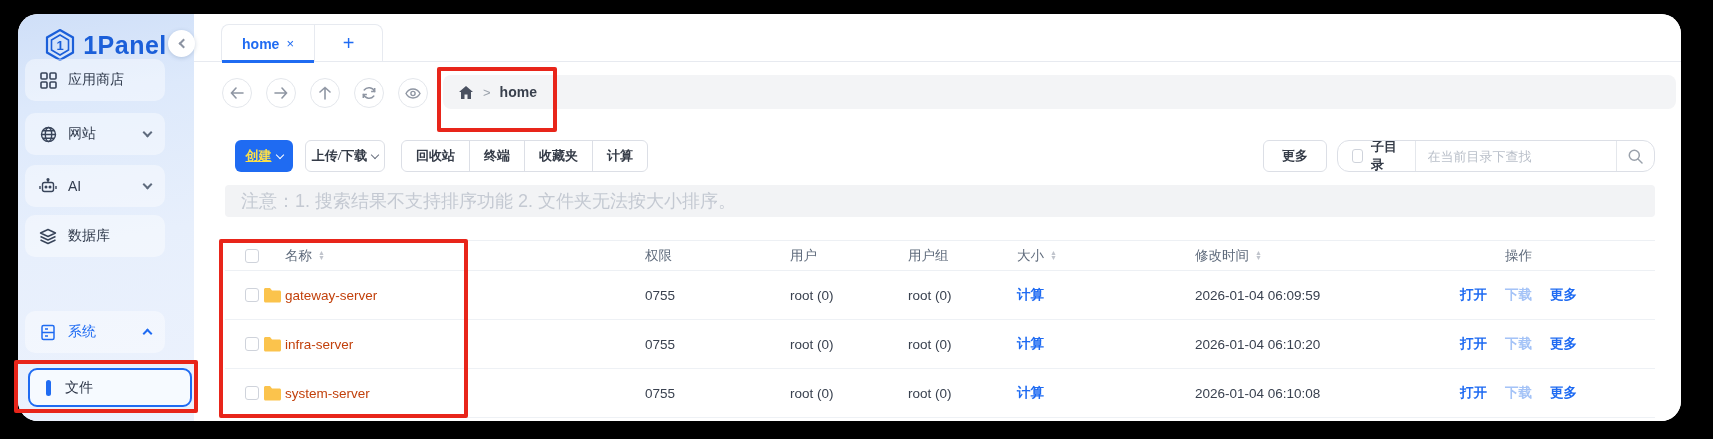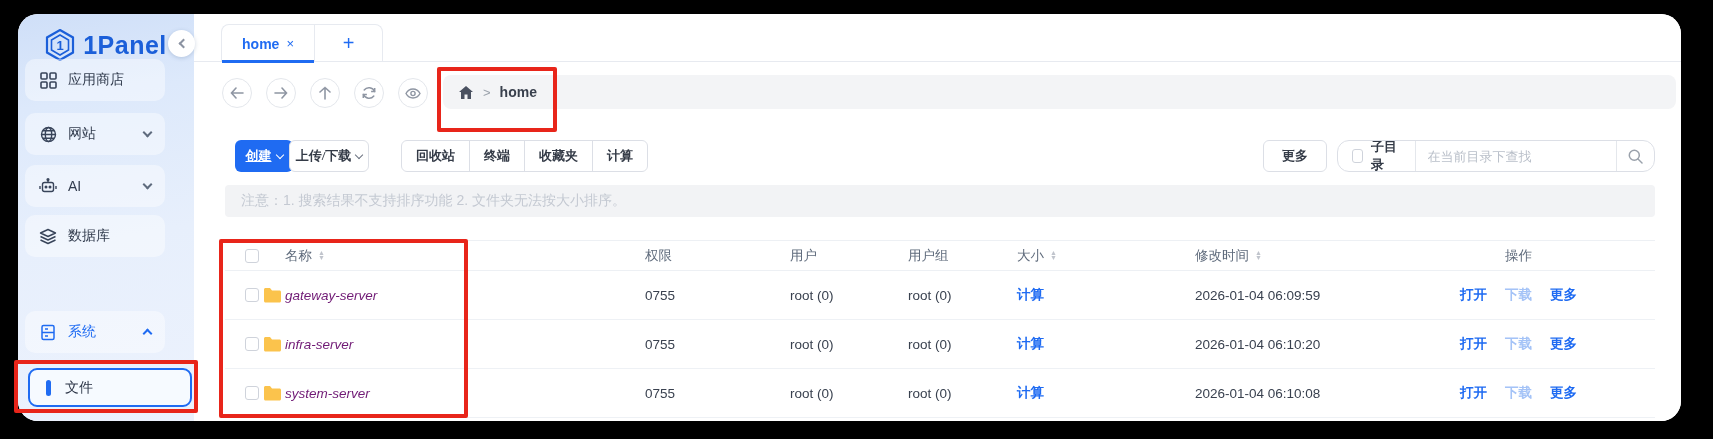--- a/index.html
+++ b/index.html
@@ -37,50 +37,50 @@
   .tab-add { width:68px; display:flex; align-items:center; justify-content:center; border-left:1px solid #e7eaf0; color:#1f6bf2; font-size:20px; font-weight:normal; }
 
   
   .nav-btn { position:absolute; top:64px; width:30px; height:30px; border-radius:50%; background:#fff; border:1px solid #e4e7ec; color:#959caa; display:flex; align-items:center; justify-content:center; font-size:15px; }
   .breadcrumb { position:absolute; left:249px; top:61px; width:1233px; height:34px; background:#f3f4f6; border-radius:8px; display:flex; align-items:center; padding:0 15px; gap:9px; font-size:14px; }
   .crumb-sep { color:#9aa1ab; font-size:13px; }
   .crumb-home { color:#39404d; font-weight:bold; }
 
   
   .btn { position:absolute; top:126px; height:32px; border-radius:6px; display:flex; align-items:center; justify-content:center; font-size:13px; font-weight:bold; }
-  .btn-primary { left:41px; width:58px; background:#1f6bf2; color:#ffffff; gap:5px;text-decoration:underline; }
+  .btn-primary { left:41px; width:58px; background:#1f6bf2; color:#fde047; gap:5px;text-decoration:underline; }
   .btn-plain { border:1px solid #dcdfe6; background:#fff; color:#343b47; gap:5px; }
-  .btn-upload { left:95px; width:80px;font-family:Liberation Serif, serif; }
+  .btn-upload { left:111px; width:80px;font-family:Liberation Serif, serif; }
   .btn-more { left:1069px; width:64px; }
   .chev-w { width:6px; height:6px; border-left:1.5px solid #fff; border-bottom:1.5px solid #fff; transform:rotate(-45deg); margin-top:-3px; }
   .chev-g { width:6px; height:6px; border-left:1.5px solid #6b7280; border-bottom:1.5px solid #6b7280; transform:rotate(-45deg); margin-top:-3px; }
   .btn-group { position:absolute; left:207px; top:126px; height:32px; display:flex; border:1px solid #dcdfe6; border-radius:6px; background:#fff; overflow:hidden; }
   .bg-seg { display:flex; align-items:center; justify-content:center; padding:0 14px; font-size:13px; font-weight:bold; color:#343b47; border-right:1px solid #dcdfe6; white-space:nowrap; }
   .bg-seg:last-child { border-right:none; }
 
   .search-group { position:absolute; left:1143px; top:126px; width:318px; height:32px; display:flex; border:1px solid #dcdfe6; border-radius:12px; background:#fff; overflow:hidden; }
   .sg-check { display:flex; align-items:center; gap:8px; padding:0 14px; font-size:13px; font-weight:bold; color:#343b47; }
   .checkbox { width:14px; height:14px; border:1px solid #cfd3db; border-radius:3px; background:#fff; }
   .sg-input { flex:1; border:none; border-left:1px solid #e4e7ec; border-right:1px solid #e4e7ec; outline:none; padding:0 12px; font-size:13px; color:#333; font-family:inherit; }
   .sg-input::placeholder { color:#b9bfc9; }
   .sg-search { width:47px; display:flex; align-items:center; justify-content:center; }
 
   
-  .notice { position:absolute; left:31px; top:171px; width:1430px; height:32px; background:#f2f3f5; border-radius:4px; display:flex; align-items:center; padding:0 16px; font-size:14px; color:#c4c9d2; }
+  .notice { position:absolute; left:31px; top:171px; width:1430px; height:32px; background:#f2f3f5; border-radius:4px; display:flex; align-items:center; padding:0 16px; font-size:18px; color:#c4c9d2; }
 
   
   .tablewrap { position:absolute; left:31px; top:226px; width:1430px; }
   .thead { position:relative; height:31px; border-top:1px solid #edf0f4; border-bottom:1px solid #edf0f4; }
   .trow { position:relative; height:49px; border-bottom:1px solid #eef1f5; }
   .cell { position:absolute; top:0; height:100%; display:flex; align-items:center; font-size:13.5px; color:#39414f; white-space:nowrap; }
   .hcell { font-size:13.5px; color:#5f6b7c; gap:6px; }
   .c-sel { left:20px; } .c-name { left:60px; } .c-perm { left:420px; } .c-user { left:565px; }
   .c-group { left:683px; } .c-size { left:792px; } .c-mtime { left:970px; } .c-oph { left:1280px; }
   .c-icon { left:38px; }
-  .name-link { color:#701a75; font-size:13.5px;font-style:italic; }
+  .name-link { color:#c2410c; font-size:13.5px; }
   .size-link { color:#1f6bf2; font-weight:bold; font-size:13.5px; }
   .ops { left:1235px; gap:18px; display:flex; }
   .op-link { color:#1f6bf2; font-size:13.5px; font-weight:bold; }
   .op-link.dim { color:#a4c3f7; }
   .sort { display:flex; flex-direction:column; line-height:4px; font-size:7px; color:#c0c4cc; gap:1px; }
 
   
   .anno { position:absolute; border:4px solid #e8251a; z-index:50; border-radius:2px; }
   .anno-breadcrumb { left:437px; top:67px; width:120px; height:65px; }
   .anno-namecol { left:219px; top:239px; width:249px; height:179px; }

